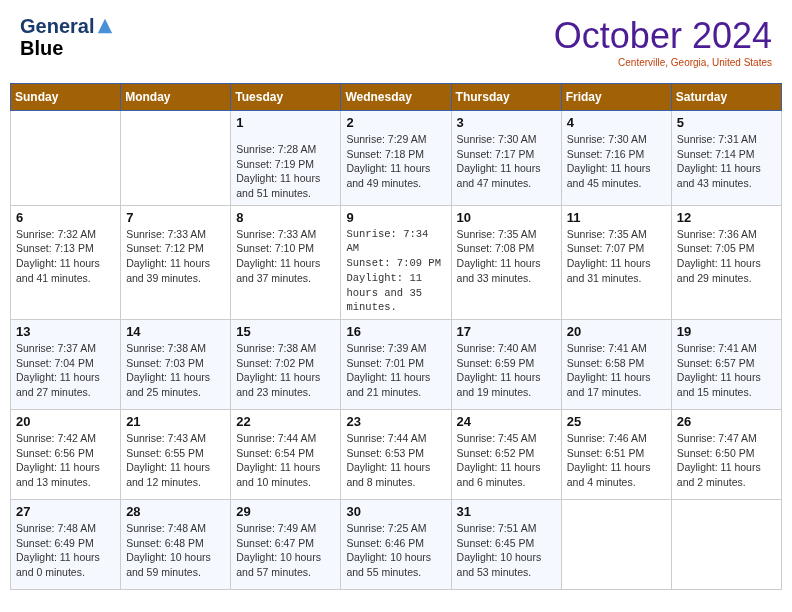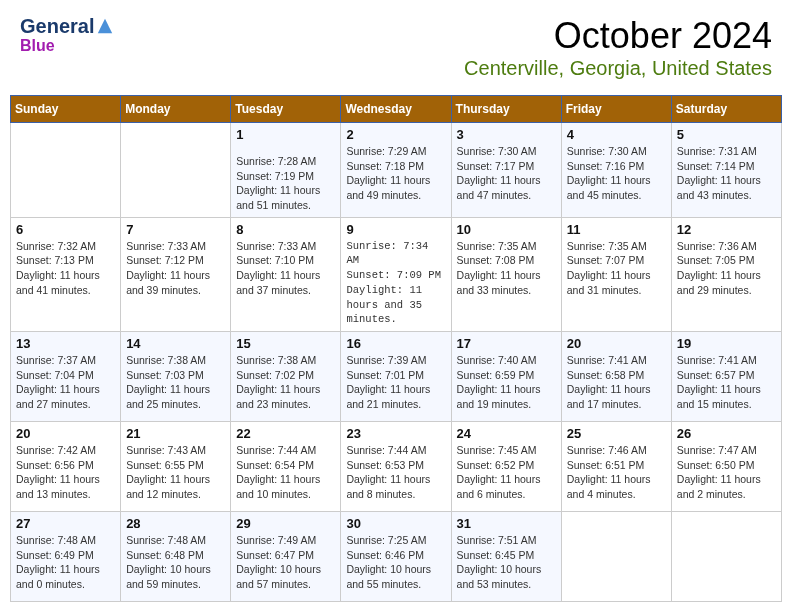--- a/index.html
+++ b/index.html
@@ -30,26 +30,26 @@
     .logo-icon {
       width: 18px;
       height: 18px;
       margin-left: 2px;
     }
     .title-block {
       text-align: right;
     }
     .main-title {
       font-size: 36px;
-      color: #000000;
+      color: #4c1d95;
       font-weight: normal;
     }
     .subtitle {
-      font-size: 20px;
-      color: #4d7c0f;
+      font-size: 10px;
+      color: #c2410c;
     }
     .calendar {
       width: 100%;
       border-collapse: collapse;
       font-size: 11px;
     }
     .calendar thead tr th {
       background-color: #a16207;
       color: #fff;
       font-size: 12px;
@@ -92,21 +92,21 @@
 
 <div class="header">
   <div class="logo">
     <div>
       <div style="display:flex;align-items:center;">
         <span class="logo-text">General</span>
         <svg class="logo-icon" viewBox="0 0 20 20">
           <polygon points="2,18 10,2 18,18" fill="#4a90d9"></polygon>
         </svg>
       </div>
-      <div class="logo-text" style="color:#a21caf;font-size:16px;">Blue</div>
+      <div class="logo-text" style="color:#000000;font-size:20px;">Blue</div>
     </div>
   </div>
   <div class="title-block">
     <div class="main-title">October 2024</div>
     <div class="subtitle">Centerville, Georgia, United States</div>
   </div>
 </div>
 
 <table class="calendar">
   <thead>

